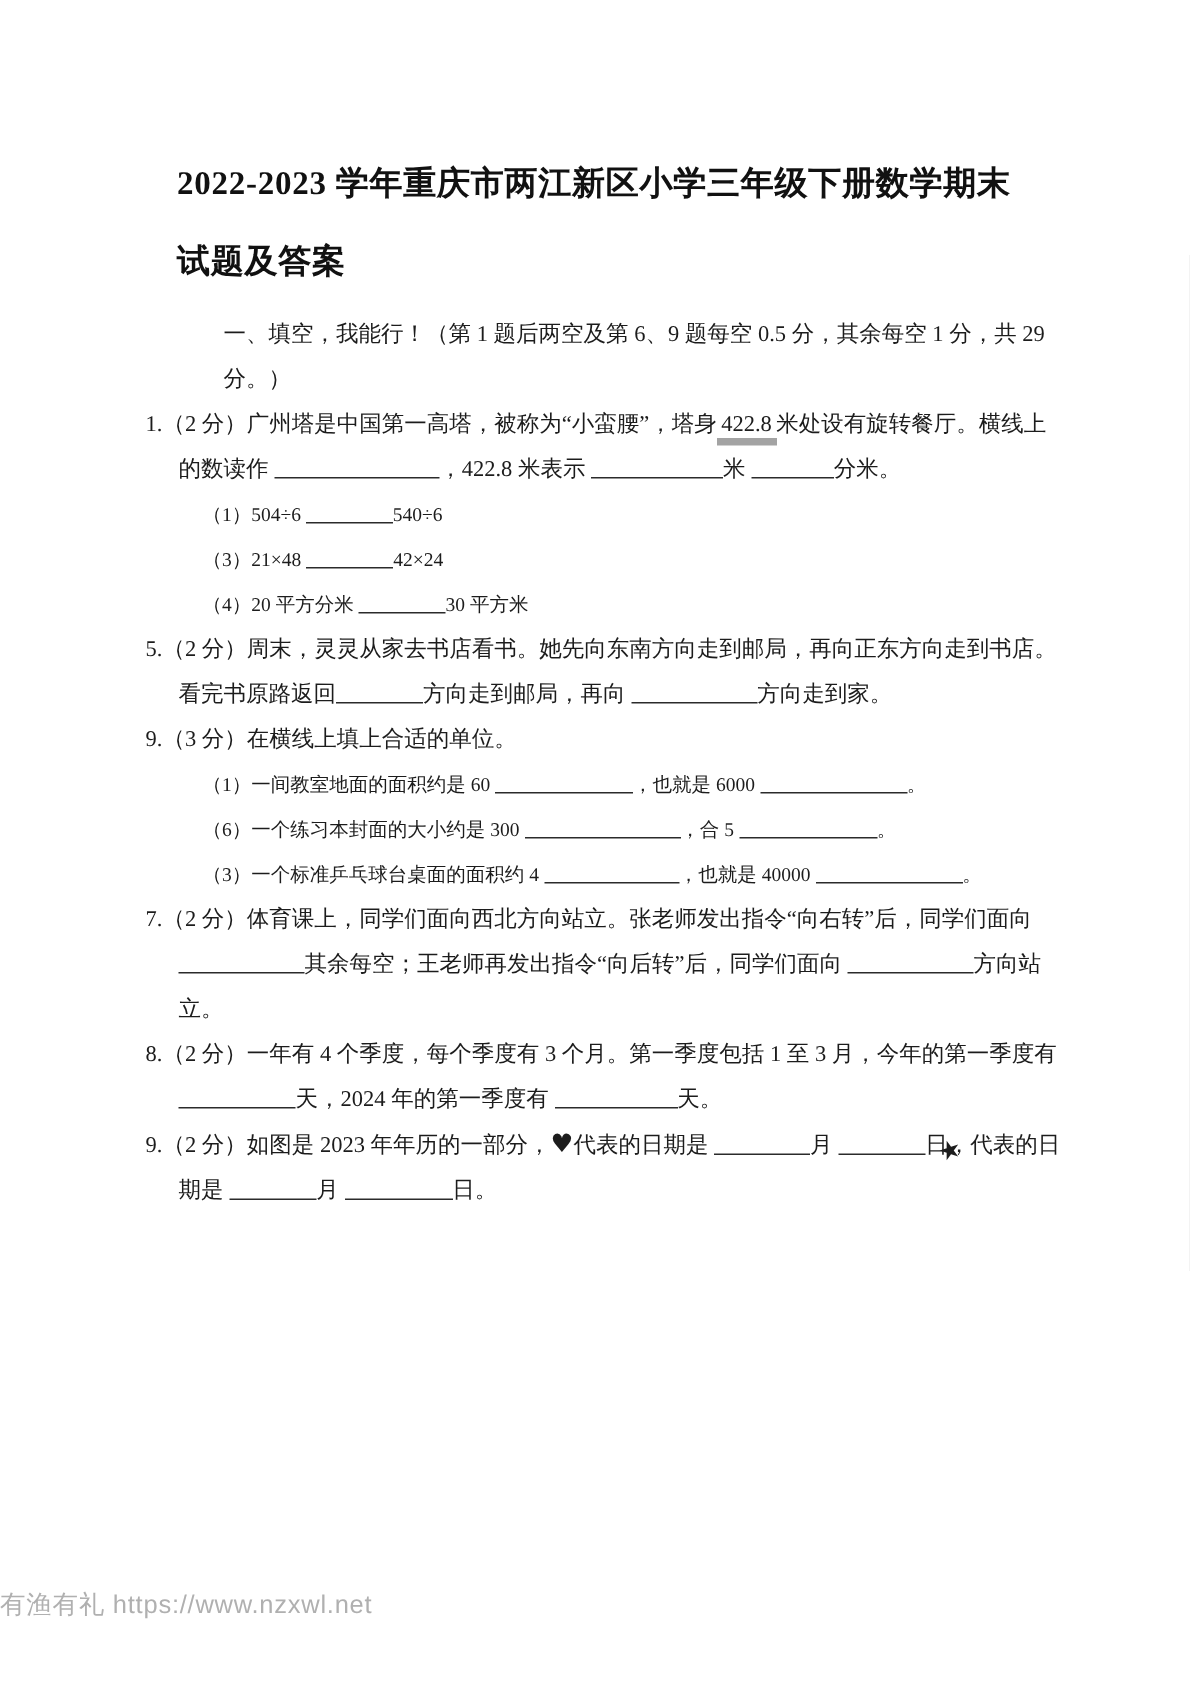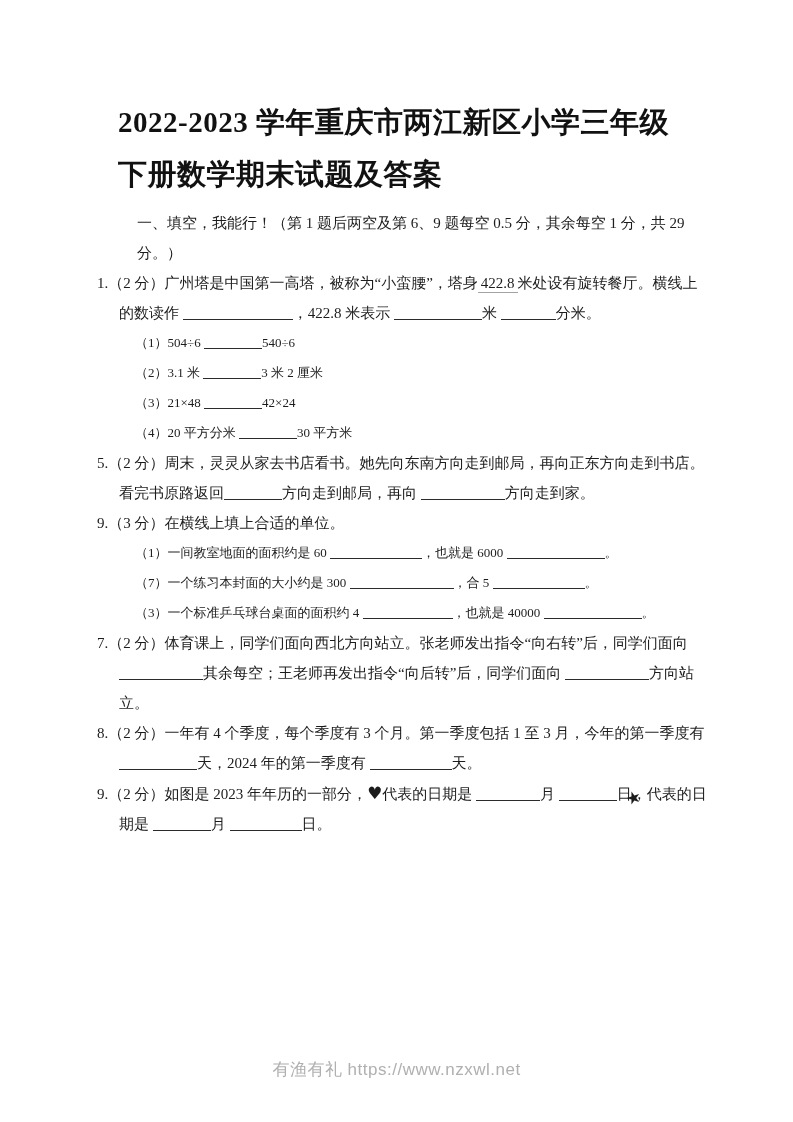--- a/index.html
+++ b/index.html
@@ -11,30 +11,30 @@
     font-family:"Liberation Serif","DejaVu Serif",serif;
     color:#1c1c1c;
     overflow:hidden;
   }
   .content {
     position:absolute;
     left:97px; top:96px;
     width:614px;
   }
   .doc-title {
-    font-size:29px;
+    font-size:22px;
     font-weight:bold;
     line-height:52px;
     margin:0 0 8px 21px;
     width:576px;
     color:#111;
     letter-spacing:0.5px;
   }
   .section-heading {
-    margin-left:40px;
+    margin-left:52px;
     font-size:15px;
     line-height:30px;
   }
   .q {
     font-size:15px;
     line-height:30px;
     padding-left:22px;
     text-indent:-22px;
   }
   .sub {
@@ -43,31 +43,30 @@
     padding-left:38px;
     text-indent:0;
   }
   .bl {
     display:inline-block;
     border-bottom:1px solid #2b2b2b;
     height:14px;
     margin-bottom:-2px;
   }
   .num-ul {
-    border-bottom:1px solid #a3a3a3;
+    border-bottom:5px solid #a3a3a3;
     padding:0 3px 1px 3px;
     margin-top:10px;
   }
   .glyph-icon { font-family:"DejaVu Sans",sans-serif; font-size:17px; }
   .star-tilt { display:inline-block; transform:rotate(-18deg); }
   .footer {
     position:absolute;
     left:0; right:0;
     top:1058px;
-    text-align:center;
     font-family:"Liberation Sans","DejaVu Sans",sans-serif;
     font-size:17px;
     color:#b0b0b0;
     letter-spacing:0.5px;
   }
 </style>
 </head>
 <body>
 
 <div class="page">
@@ -80,41 +79,38 @@
     <div class="q">
       <span>1.（2 分）广州塔是中国第一高塔，被称为“小蛮腰”，塔身</span><span class="num-ul">422.8</span><span>米处设有旋转餐厅。横线上的数读作 </span><span class="bl" style="width:110px"></span><span>，422.8 米表示 </span><span class="bl" style="width:88px"></span><span>米 </span><span class="bl" style="width:55px"></span><span>分米。</span>
     </div>
 
 
 
     <div class="sub">
       <span>（1）504÷6 </span><span class="bl" style="width:58px"></span><span>540÷6</span>
     </div>
     <div class="sub">
-      <span>（2）3.1 米 </span><span class="bl" style="width:58px"></span><span>3 米 2 厘米</span>
-    </div>
-    <div class="sub">
       <span>（3）21×48 </span><span class="bl" style="width:58px"></span><span>42×24</span>
     </div>
     <div class="sub">
       <span>（4）20 平方分米 </span><span class="bl" style="width:58px"></span><span>30 平方米</span>
     </div>
 
     <div class="q">
       <span>5.（2 分）周末，灵灵从家去书店看书。她先向东南方向走到邮局，再向正东方向走到书店。看完书原路返回</span><span class="bl" style="width:58px"></span><span>方向走到邮局，再向 </span><span class="bl" style="width:84px"></span><span>方向走到家。</span>
     </div>
 
     <div class="q">
       <span>9.（3 分）在横线上填上合适的单位。</span>
     </div>
     <div class="sub">
       <span>（1）一间教室地面的面积约是 60 </span><span class="bl" style="width:92px"></span><span>，也就是 6000 </span><span class="bl" style="width:98px"></span><span>。</span>
     </div>
     <div class="sub">
-      <span>（7）一个练习本封面的大小约是 300 </span><span class="bl" style="width:104px"></span><span>，合 5 </span><span class="bl" style="width:92px"></span><span>。</span>
+      <span>（6）一个练习本封面的大小约是 300 </span><span class="bl" style="width:104px"></span><span>，合 5 </span><span class="bl" style="width:92px"></span><span>。</span>
     </div>
     <div class="sub">
       <span>（3）一个标准乒乓球台桌面的面积约 4 </span><span class="bl" style="width:90px"></span><span>，也就是 40000 </span><span class="bl" style="width:98px"></span><span>。</span>
     </div>
 
     <div class="q">
       <span>7.（2 分）体育课上，同学们面向西北方向站立。张老师发出指令“向右转”后，同学们面向 </span><span class="bl" style="width:84px"></span><span>其余每空；王老师再发出指令“向后转”后，同学们面向 </span><span class="bl" style="width:84px"></span><span>方向站立。</span>
     </div>
 
     <div class="q">

